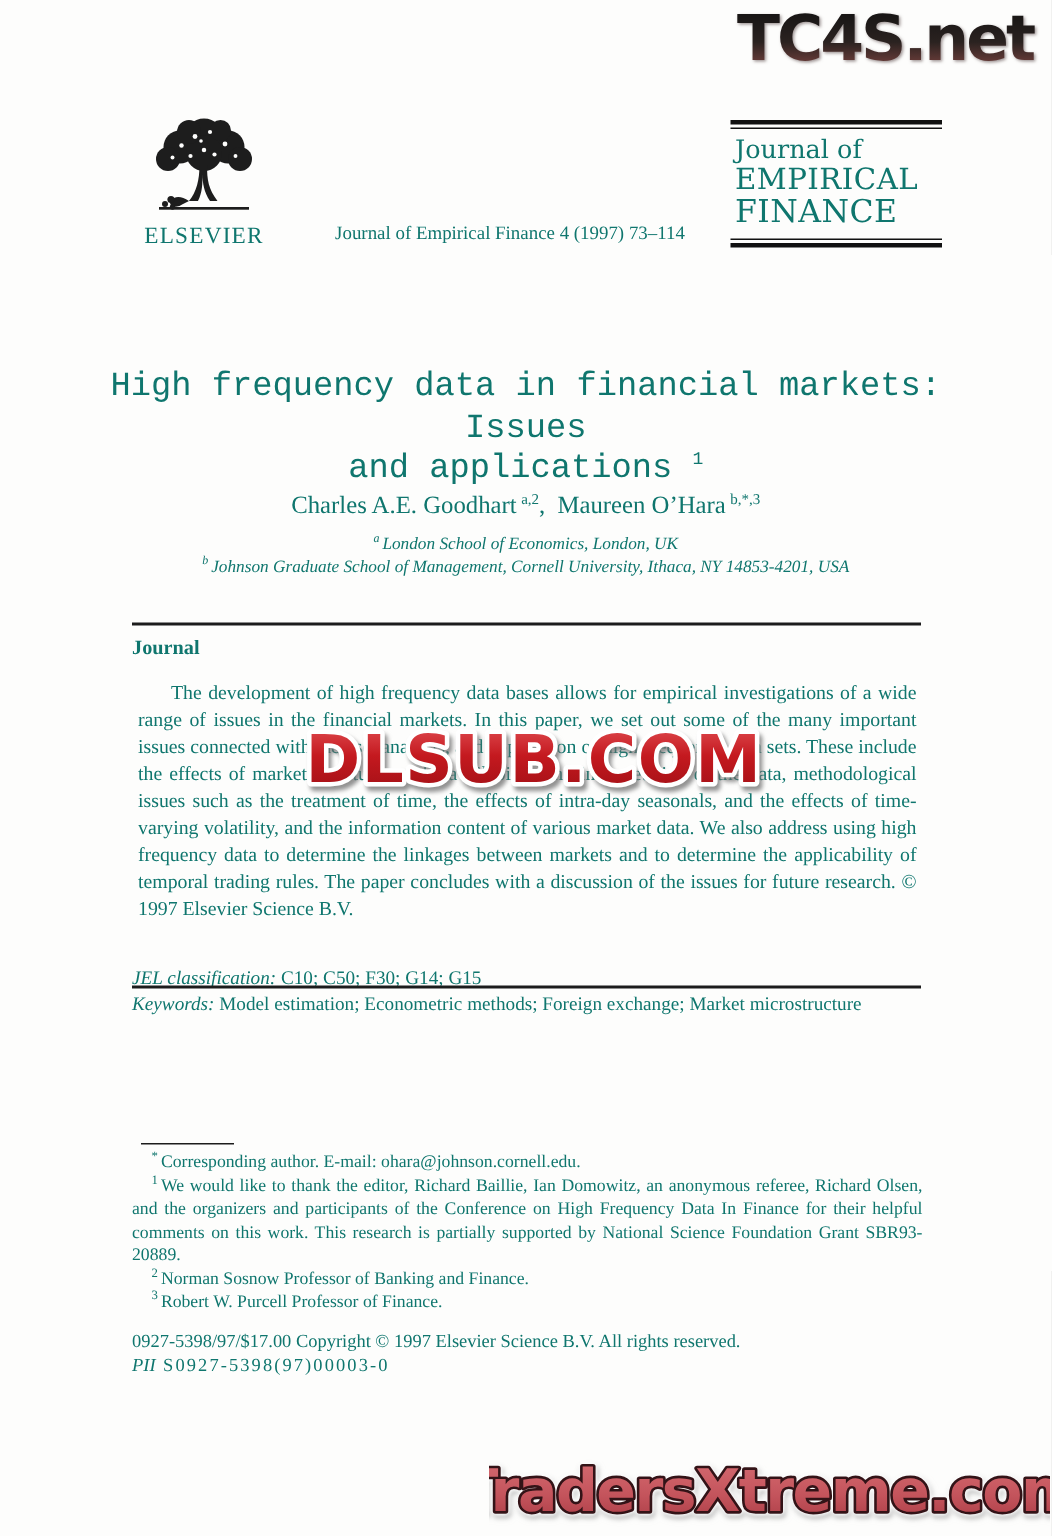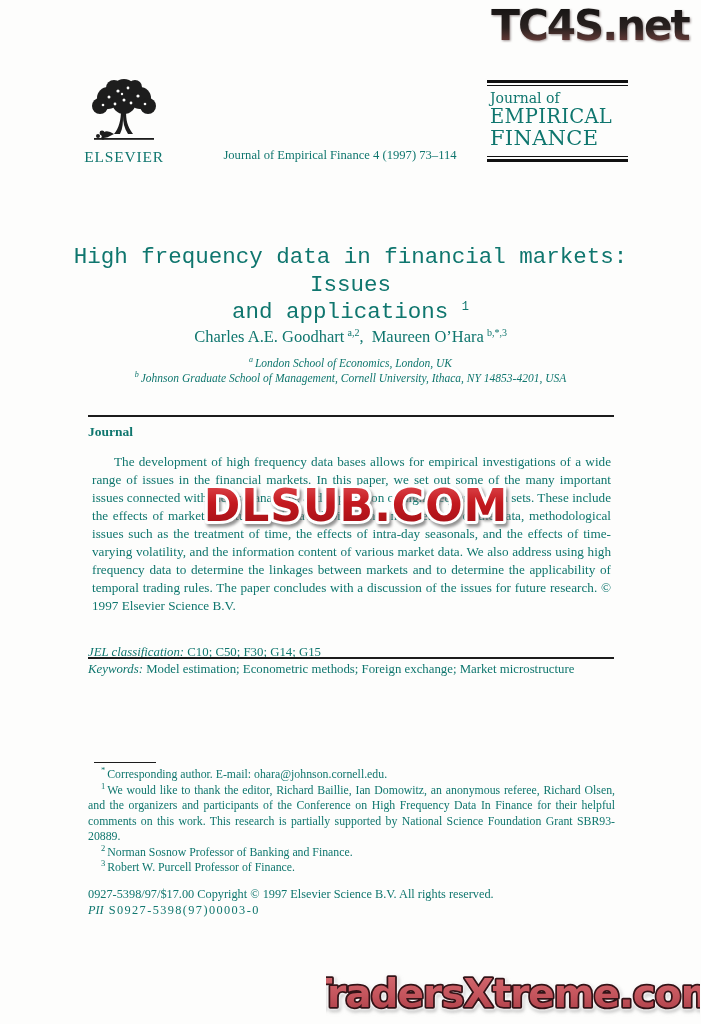--- a/index.html
+++ b/index.html
@@ -11,39 +11,39 @@
     font-family:"Liberation Serif", serif;
     color:#0f766e;
     overflow:hidden;
   }
   
   .wm{position:absolute;pointer-events:none;}
   .wm-top{top:0px;left:486px;}
   .wm-mid{top:476px;left:198px;}
   .wm-bottom{top:966px;left:326px;}
   
-  .logo{position:absolute;left:76px;top:76px;width:96px;text-align:center;}
+  .logo{position:absolute;left:88px;top:76px;width:96px;text-align:center;}
   .logo .publisher{
     font-size:15.5px;letter-spacing:.8px;margin-top:2px;
     font-family:"Liberation Serif", serif;
   }
   .citation{
     position:absolute;left:88px;top:148px;width:504px;
     text-align:center;font-size:12.6px;
   }
   .nameplate{
     position:absolute;left:487px;top:80px;width:141px;
     font-family:"DejaVu Serif", serif;
   }
   .nameplate .rule-thick{border-top:3px solid #111;}
   .nameplate .rule-thin{border-top:1px solid #111;margin-top:2px;}
   .nameplate .rule-thin2{border-top:1px solid #111;margin-top:6px;}
   .nameplate .rule-thick2{border-top:3px solid #111;margin-top:2px;}
   .nameplate .np-text{padding:5px 0 0 3px;line-height:1.08;}
-  .np-line1{font-size:14px;}
+  .np-line1{font-size:17px;}
   .np-line2{font-size:19.5px;letter-spacing:.3px;}
   .np-line3{font-size:21px;letter-spacing:.3px;}
   
   .title{
     position:absolute;left:60px;top:244px;width:581px;
     text-align:center;font-size:22.5px;line-height:27.5px;font-family:Liberation Mono, monospace;
   }
   .title sup{font-size:12px;}
   .authors{
     position:absolute;left:60px;top:327px;width:581px;

